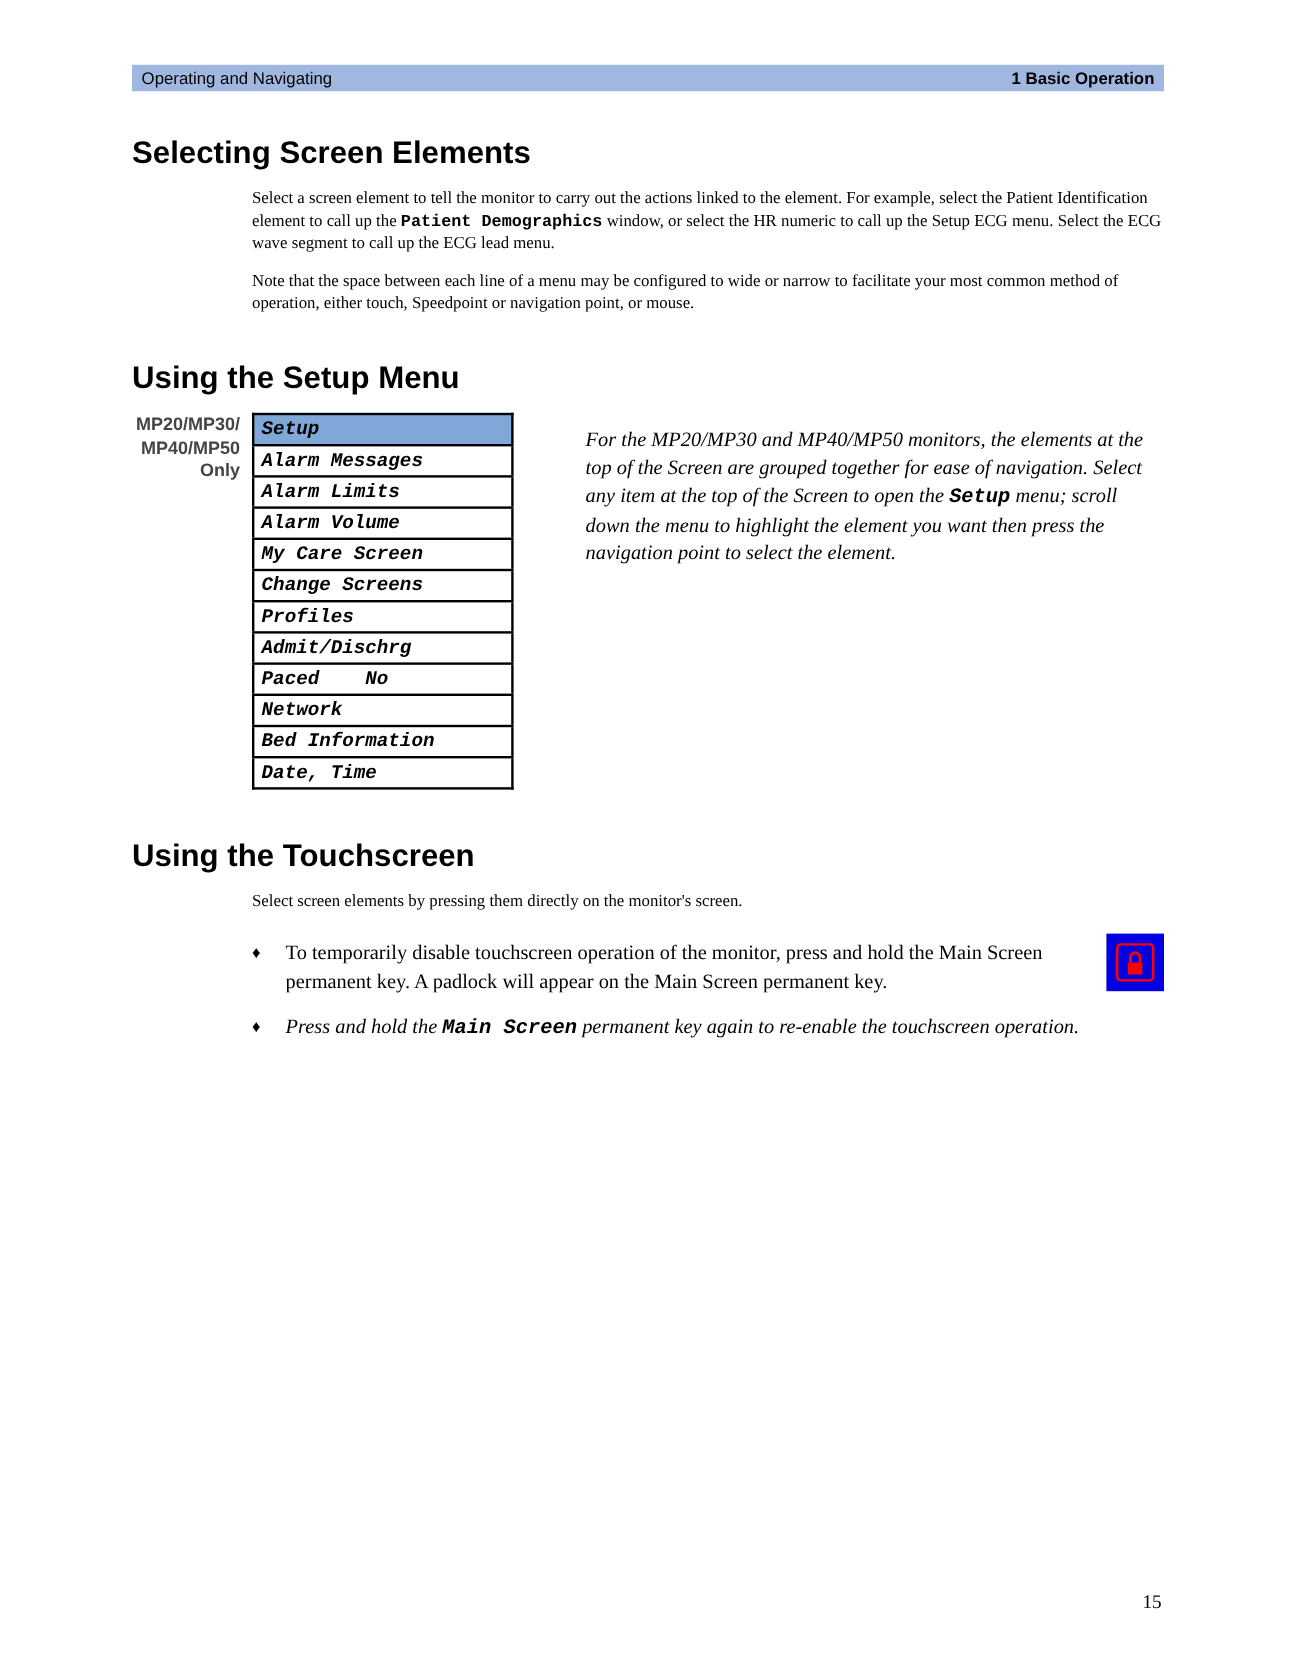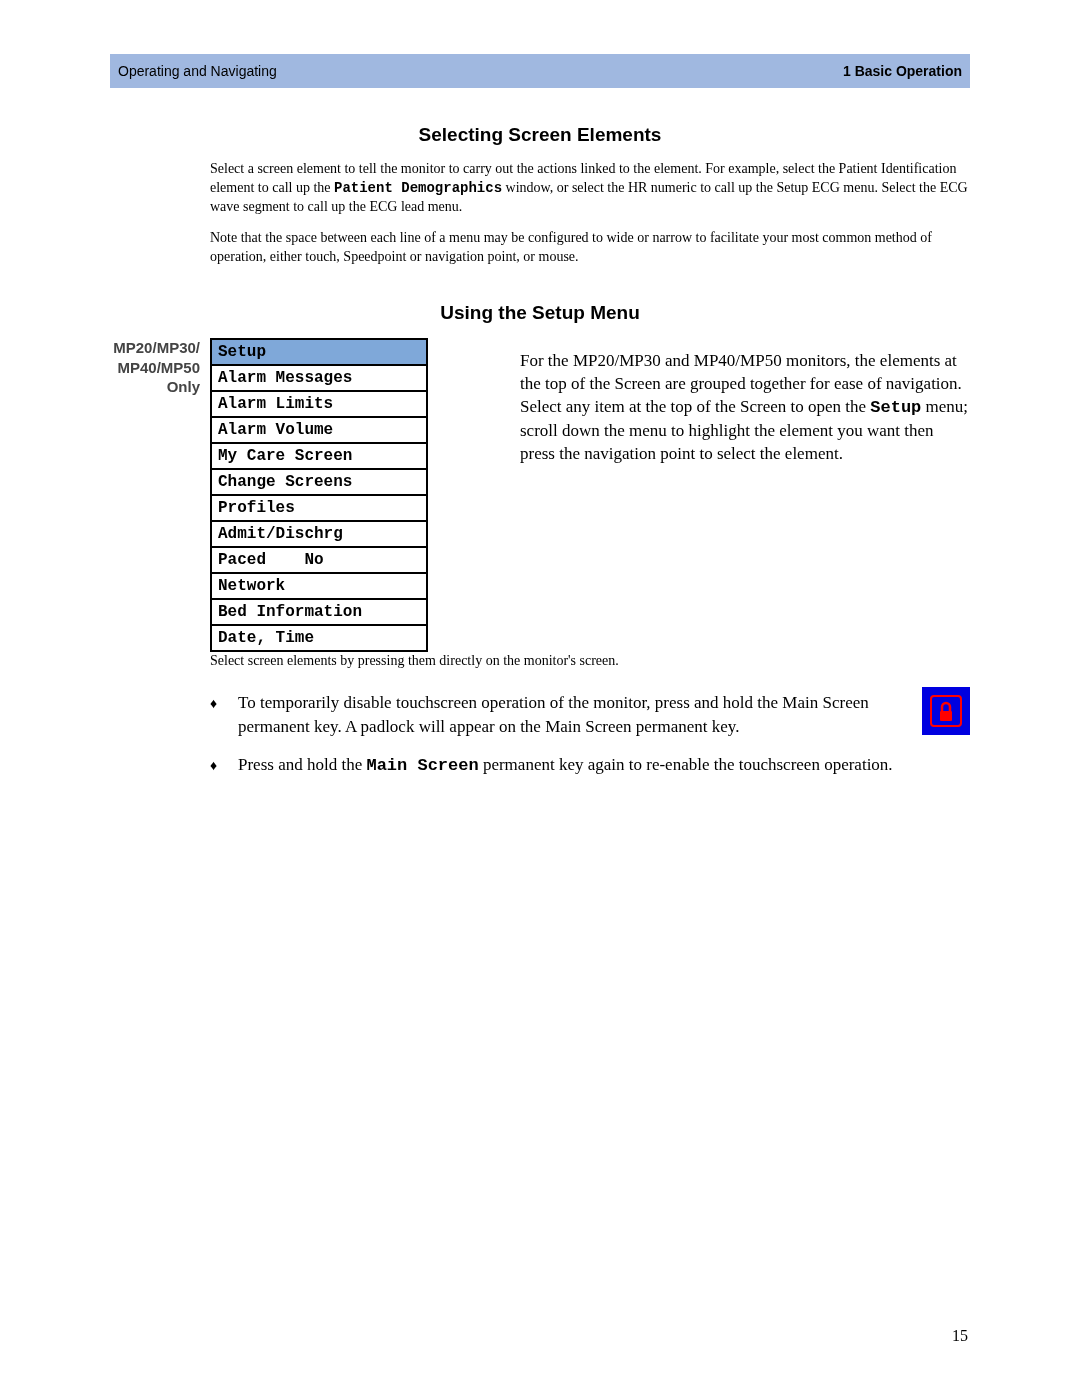--- a/index.html
+++ b/index.html
@@ -8,39 +8,38 @@
       height: 1397px;
       background: #ffffff;
       font-family: Georgia, 'Times New Roman', serif;
       position: relative;
     }
     .page {
       padding: 54px 110px 40px 110px;
     }
     .header-bar {
       background: #a0b8e0;
-      height: 34px;
+      height: 22px;
       display: flex;
       justify-content: space-between;
       align-items: center;
       padding: 0 8px;
       font-family: Arial, sans-serif;
       font-size: 14px;
       color: #000;
       gap: 16px;
     }
     .header-bar .right { font-weight: bold; }
     .section-heading {
       font-family: Arial, Helvetica, sans-serif;
       font-weight: bold;
-      font-size: 19px;
+      font-size: 26px;
       color: #000;
       margin-top: 36px;
       margin-bottom: 14px;
-      text-align: center;
     }
     .body-text {
       font-size: 14px;
       line-height: 1.35;
       color: #000;
       margin-left: 100px;
       margin-bottom: 12px;
     }
     .mono-bold {
       font-family: 'Courier New', monospace;
@@ -53,22 +52,23 @@
       font-family: Arial, sans-serif;
       font-weight: bold;
       font-size: 15px;
       color: #444;
       line-height: 1.3;
     }
     .setup-row {
       display: flex;
       align-items: flex-start;
       margin-left: 100px;
-      gap: 92px;
+      gap: 60px;
       position: relative;
+      font-style: italic;
     }
     .setup-table {
       border: 2px solid #000;
       border-collapse: collapse;
       width: 218px;
       font-family: 'Courier New', monospace;
       font-weight: bold;
       font-size: 16px;
       background: #fff;
     }
@@ -181,39 +181,40 @@
               <td>Date, Time</td>
             </tr>
       </tbody>
         </table>
       <p class="setup-paragraph">
         <span>For the MP20/MP30 and MP40/MP50 monitors, the elements at the top of the Screen are grouped together for ease of navigation. Select any item at the top of the Screen to open the </span><span class="mono-bold">Setup</span><span> menu; scroll down the menu to highlight the element you want then press the navigation point to select the element.</span>
       </p>
     </div>
   </div>
 
+  <h2 class="section-heading" style="margin-top:40px;">Using the Touchscreen</h2>
   <p class="body-text">Select screen elements by pressing them directly on the monitor's screen.</p>
 
   <div class="bullet-list" style="margin-top:20px;">
     <div class="bullet-item">
       <span class="bullet-mark">♦</span>
       <span style="flex:1;">
         <span class="lock-icon">
           <svg width="34" height="34" viewBox="0 0 34 34">
             <rect x="2" y="2" width="30" height="30" rx="3" fill="none" stroke="#ff0000" stroke-width="2"></rect>
             <rect x="11" y="17" width="12" height="10" rx="1" fill="#ff0000"></rect>
             <path d="M13 17 v-4 a4 4 0 0 1 8 0 v4" fill="none" stroke="#ff0000" stroke-width="2.5"></path>
           </svg>
         </span>
         <span>To temporarily disable touchscreen operation of the monitor, press and hold the Main Screen permanent key. A padlock will appear on the Main Screen permanent key.</span>
       </span>
     </div>
     <div class="bullet-item">
       <span class="bullet-mark">♦</span>
-      <span style="flex:1;">
+      <span style="flex:1;font-style:italic;">
         <span>Press and hold the </span><span class="mono-bold">Main Screen</span><span> permanent key again to re-enable the touchscreen operation.</span>
       </span>
     </div>
   </div>
 
 </div>
 
 <div class="page-number">15</div>
 
 </body></html>

